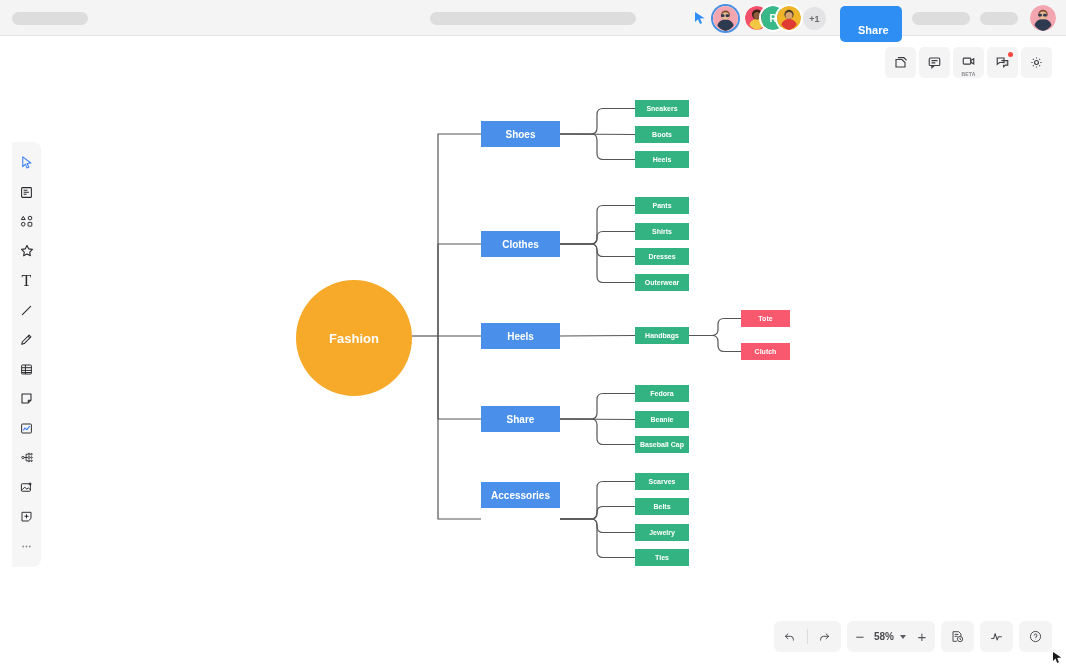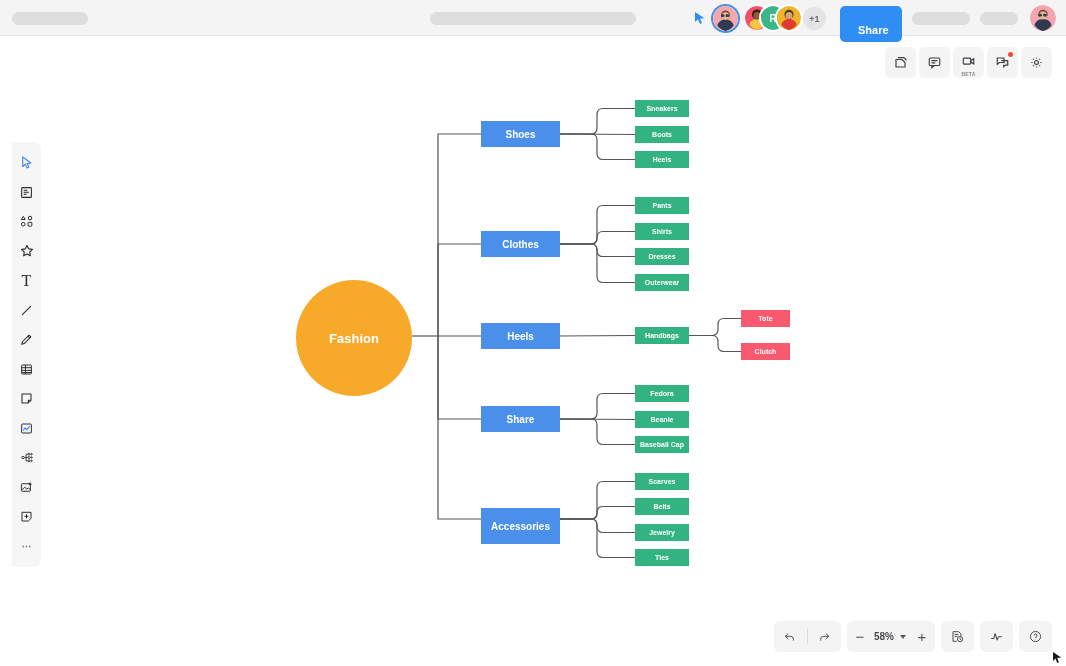--- a/index.html
+++ b/index.html
@@ -516,21 +516,21 @@
         </div>
         <div class="node node-l2" style="left: 635px; top: 349px; width: 54px; height: 17px;">
           <span>Fedora</span>
         </div>
         <div class="node node-l2" style="left: 635px; top: 375px; width: 54px; height: 17px;">
           <span>Beanie</span>
         </div>
         <div class="node node-l2" style="left: 635px; top: 400px; width: 54px; height: 17px;">
           <span>Baseball Cap</span>
         </div>
-        <div class="node node-l1" style="left: 481px; top: 472px; width: 79px; height: 36px;">
+        <div class="node node-l1" style="left: 481px; top: 446px; width: 79px; height: 26px;">
           <span>Accessories</span>
         </div>
         <div class="node node-l2" style="left: 635px; top: 437px; width: 54px; height: 17px;">
           <span>Scarves</span>
         </div>
         <div class="node node-l2" style="left: 635px; top: 462px; width: 54px; height: 17px;">
           <span>Belts</span>
         </div>
         <div class="node node-l2" style="left: 635px; top: 488px; width: 54px; height: 17px;">
           <span>Jewelry</span>

